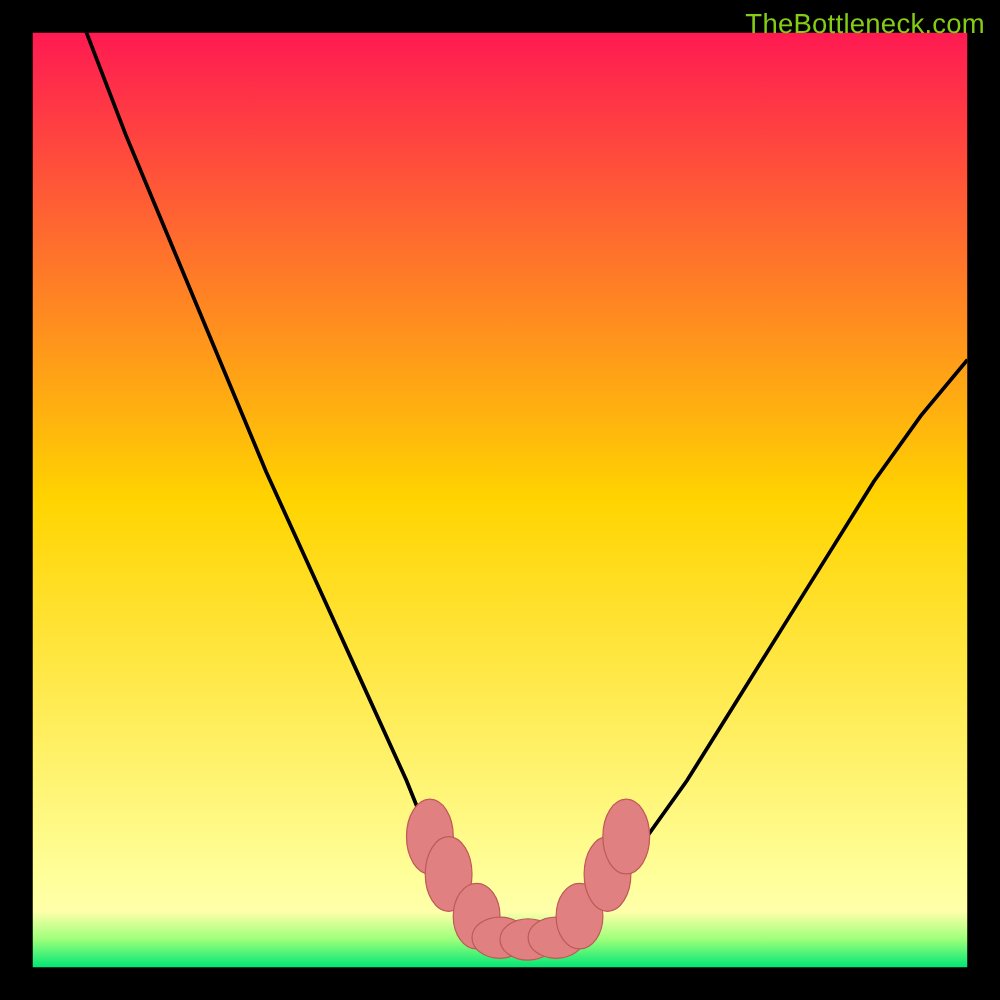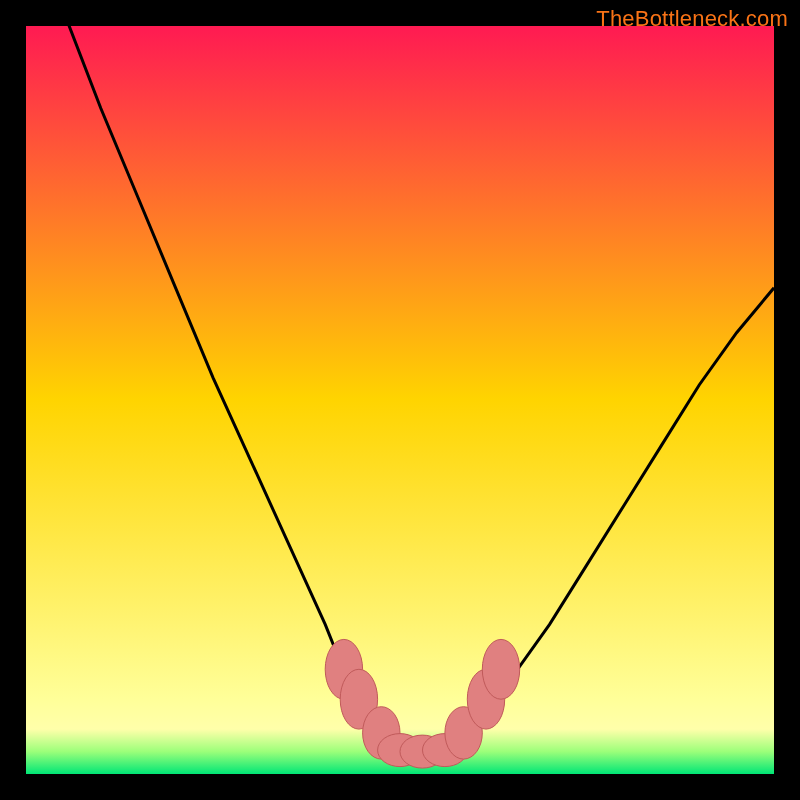--- a/index.html
+++ b/index.html
@@ -23,21 +23,21 @@
     position: absolute;
     left: 0;
     top: 0;
     width: 748px;
     height: 748px;
   }
   .watermark {
     position: absolute;
     top: 6px;
     right: 12px;
-    color: #f97316;
+    color: #84cc16;
     font-size: 22px;
     font-weight: 500;
     letter-spacing: 0.2px;
     pointer-events: none;
   }
   svg {
     display: block;
   }
 </style>
 </head>

